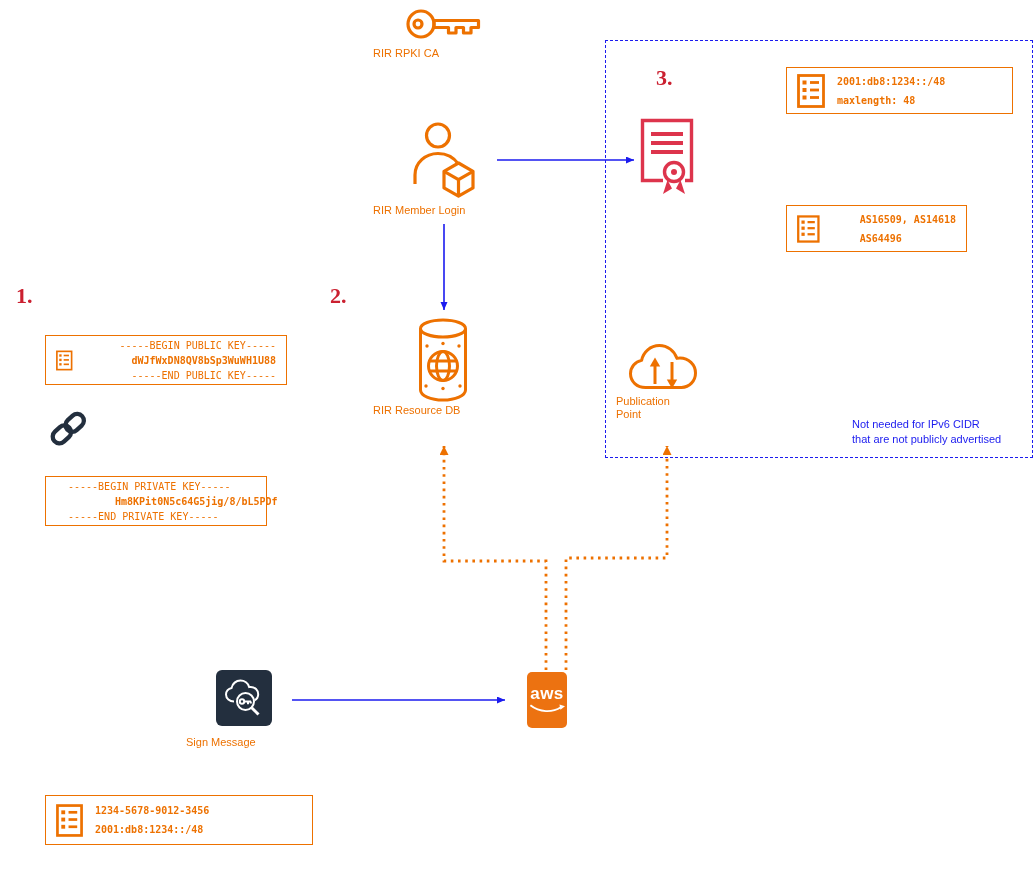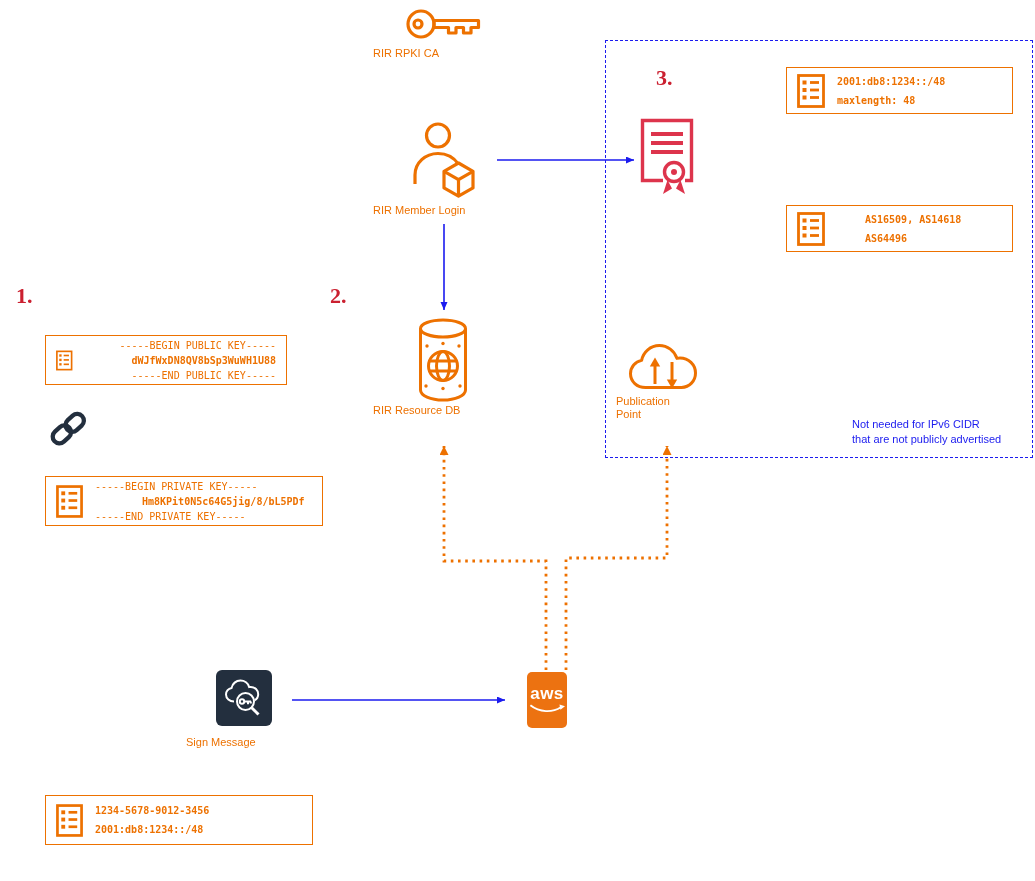--- a/index.html
+++ b/index.html
@@ -125,21 +125,21 @@
           <line x1="13" y1="16" x2="22" y2="16"></line>
           <line x1="13" y1="23.5" x2="22" y2="23.5"></line>
       </g>
     </svg>
     <span class="card-lines mono">
       <span class="line">2001:db8:1234::/48</span>
       <span class="line">maxlength: 48</span>
     </span>
   </div>
 
-  <div class="card big-card" style="left:786px; top:205px; width:227px; height:47px;gap:40px;">
+  <div class="card big-card" style="left:786px; top:205px; width:181px; height:47px;gap:40px;">
     <svg width="28" height="34" viewBox="0 0 28 34" class="icon-orange">
       <rect x="1.5" y="1.5" width="25" height="31" fill="none" stroke="currentColor" stroke-width="2.8"></rect>
       <g fill="currentColor">
         <rect x="5.5" y="6.5" width="4" height="4"></rect>
           <rect x="5.5" y="14" width="4" height="4"></rect>
           <rect x="5.5" y="21.5" width="4" height="4"></rect>
       </g>
       <g stroke="currentColor" stroke-width="2.8">
         <line x1="13" y1="8.5" x2="22" y2="8.5"></line>
           <line x1="13" y1="16" x2="22" y2="16"></line>
@@ -198,21 +198,21 @@
 
   <div class="node icon-dark" style="left:46px; top:406px;">
     <svg width="46" height="44" viewBox="0 0 46 46">
       <g fill="none" stroke="currentColor" stroke-width="4.5" transform="rotate(-42 23 23)">
         <rect x="2.5" y="16" width="21" height="14" rx="7"></rect>
         <rect x="20.5" y="16" width="21" height="14" rx="7"></rect>
       </g>
     </svg>
   </div>
 
-  <div class="card key-card" style="left:45px; top:476px; width:278px; height:50px;">
+  <div class="card key-card" style="left:45px; top:476px; width:222px; height:50px;">
     <svg width="27" height="33" viewBox="0 0 28 34" class="icon-orange">
       <rect x="1.5" y="1.5" width="25" height="31" fill="none" stroke="currentColor" stroke-width="2.8"></rect>
       <g fill="currentColor">
         <rect x="5.5" y="6.5" width="4" height="4"></rect>
           <rect x="5.5" y="14" width="4" height="4"></rect>
           <rect x="5.5" y="21.5" width="4" height="4"></rect>
       </g>
       <g stroke="currentColor" stroke-width="2.8">
         <line x1="13" y1="8.5" x2="22" y2="8.5"></line>
           <line x1="13" y1="16" x2="22" y2="16"></line>

